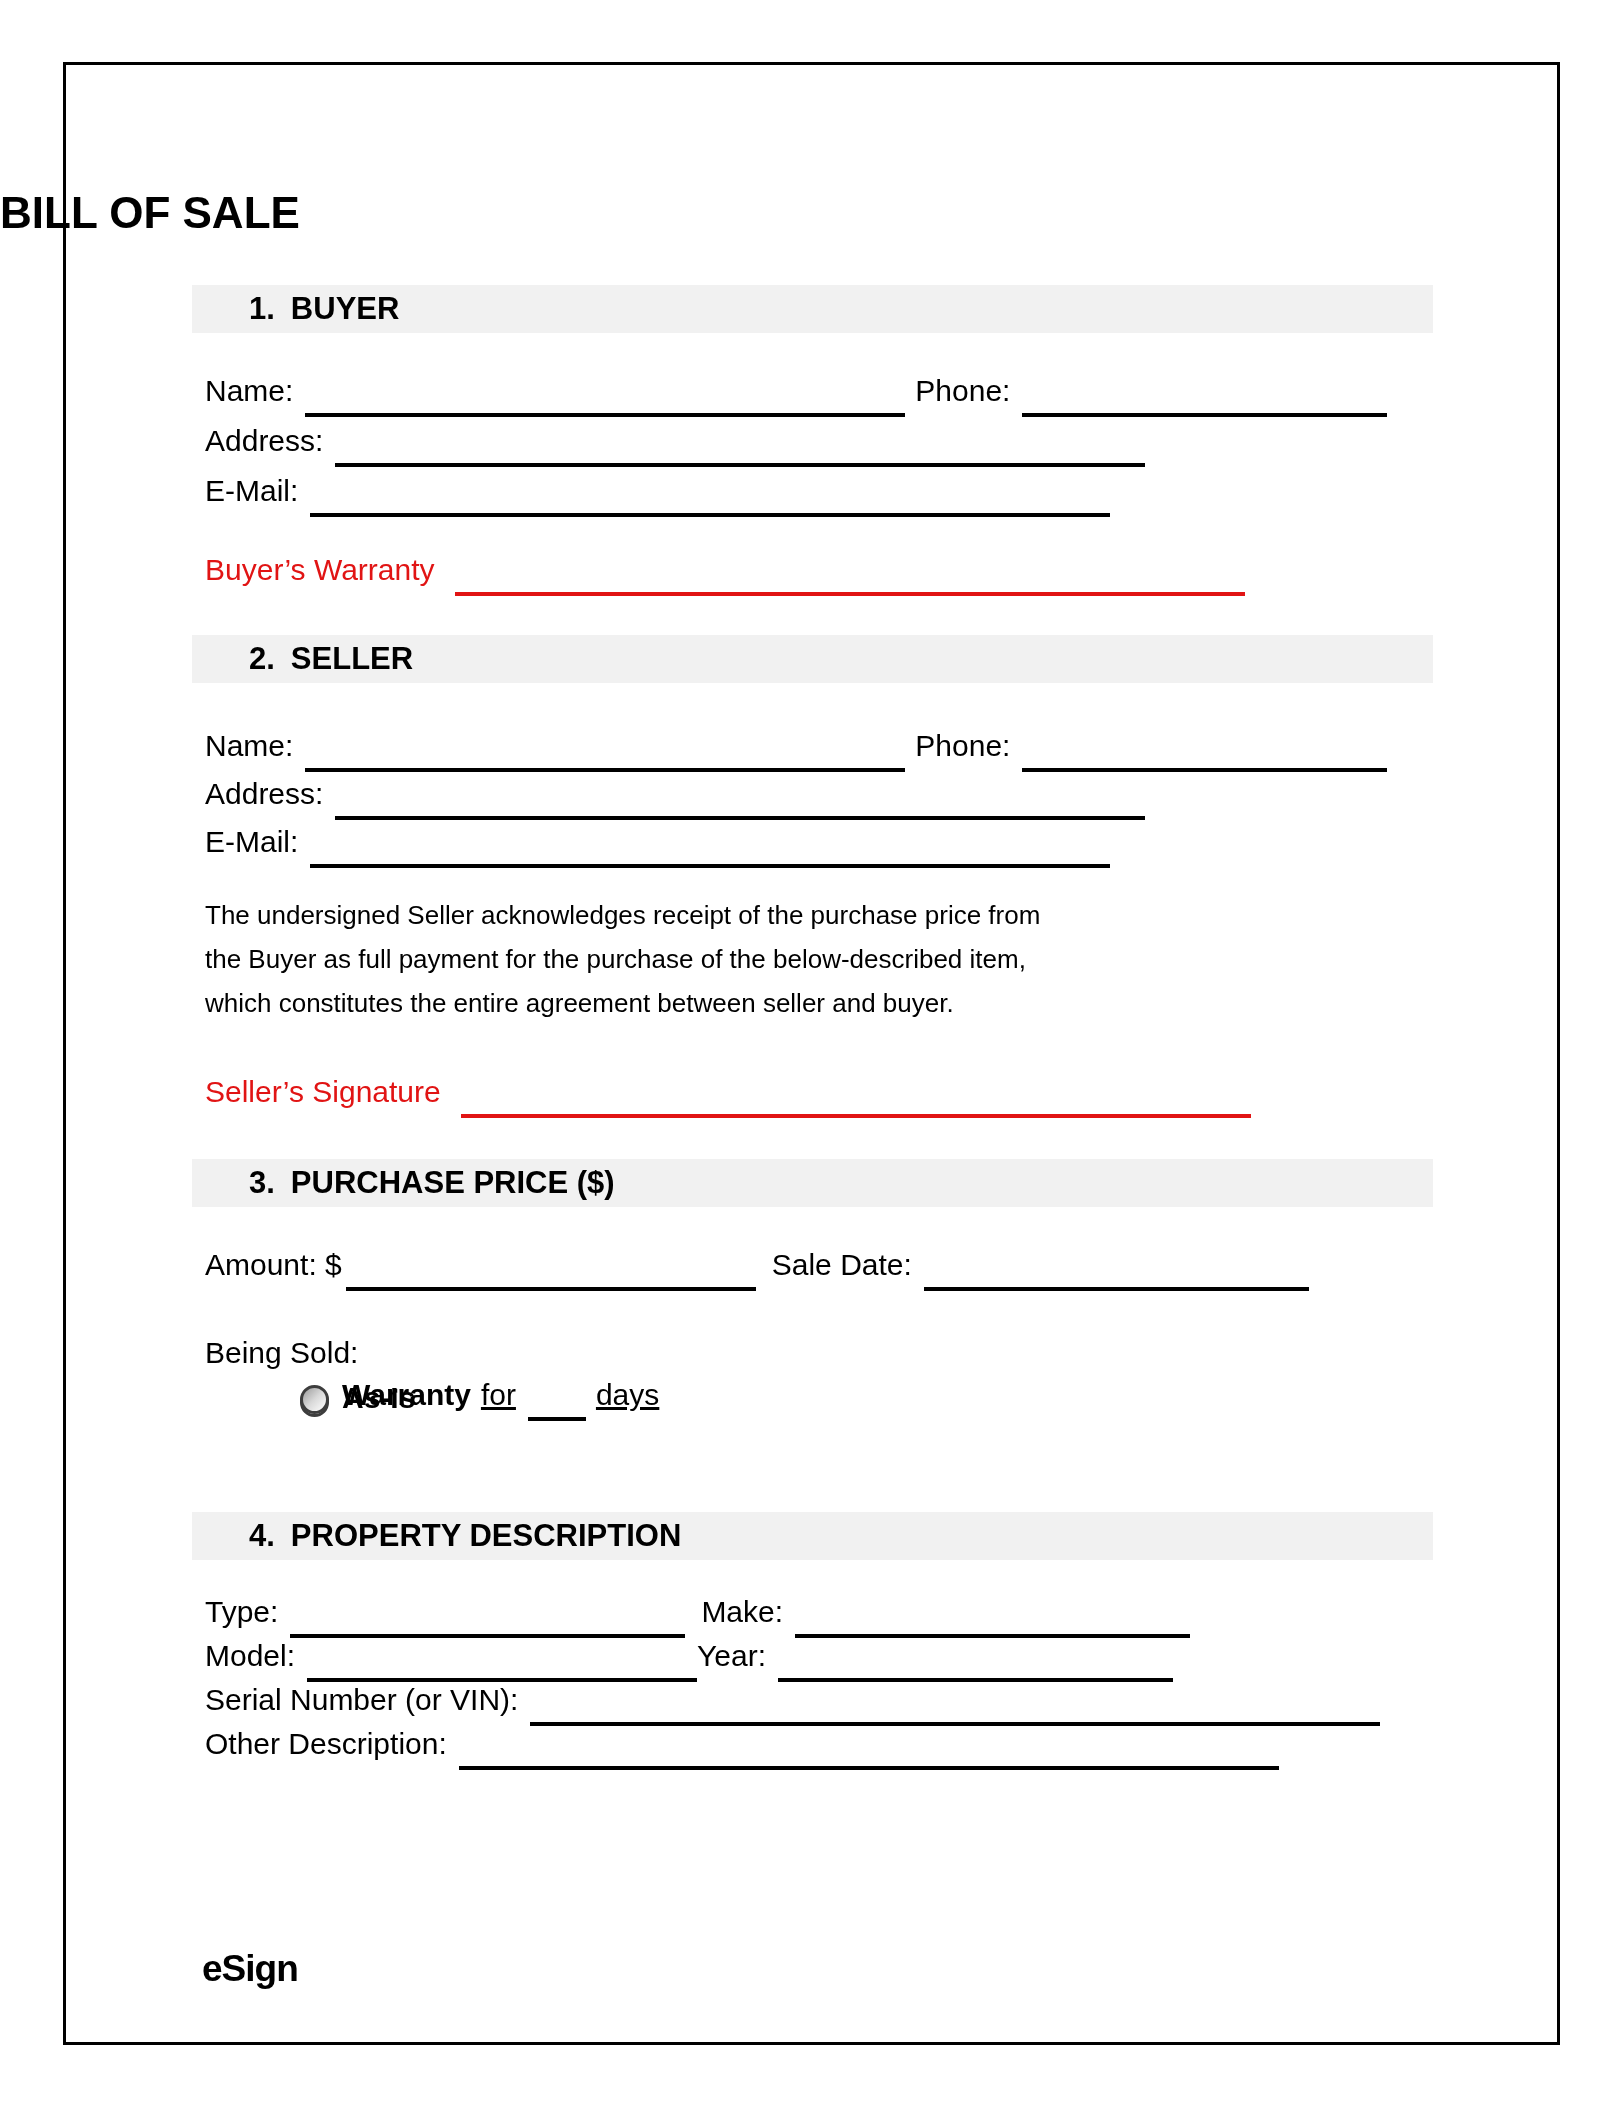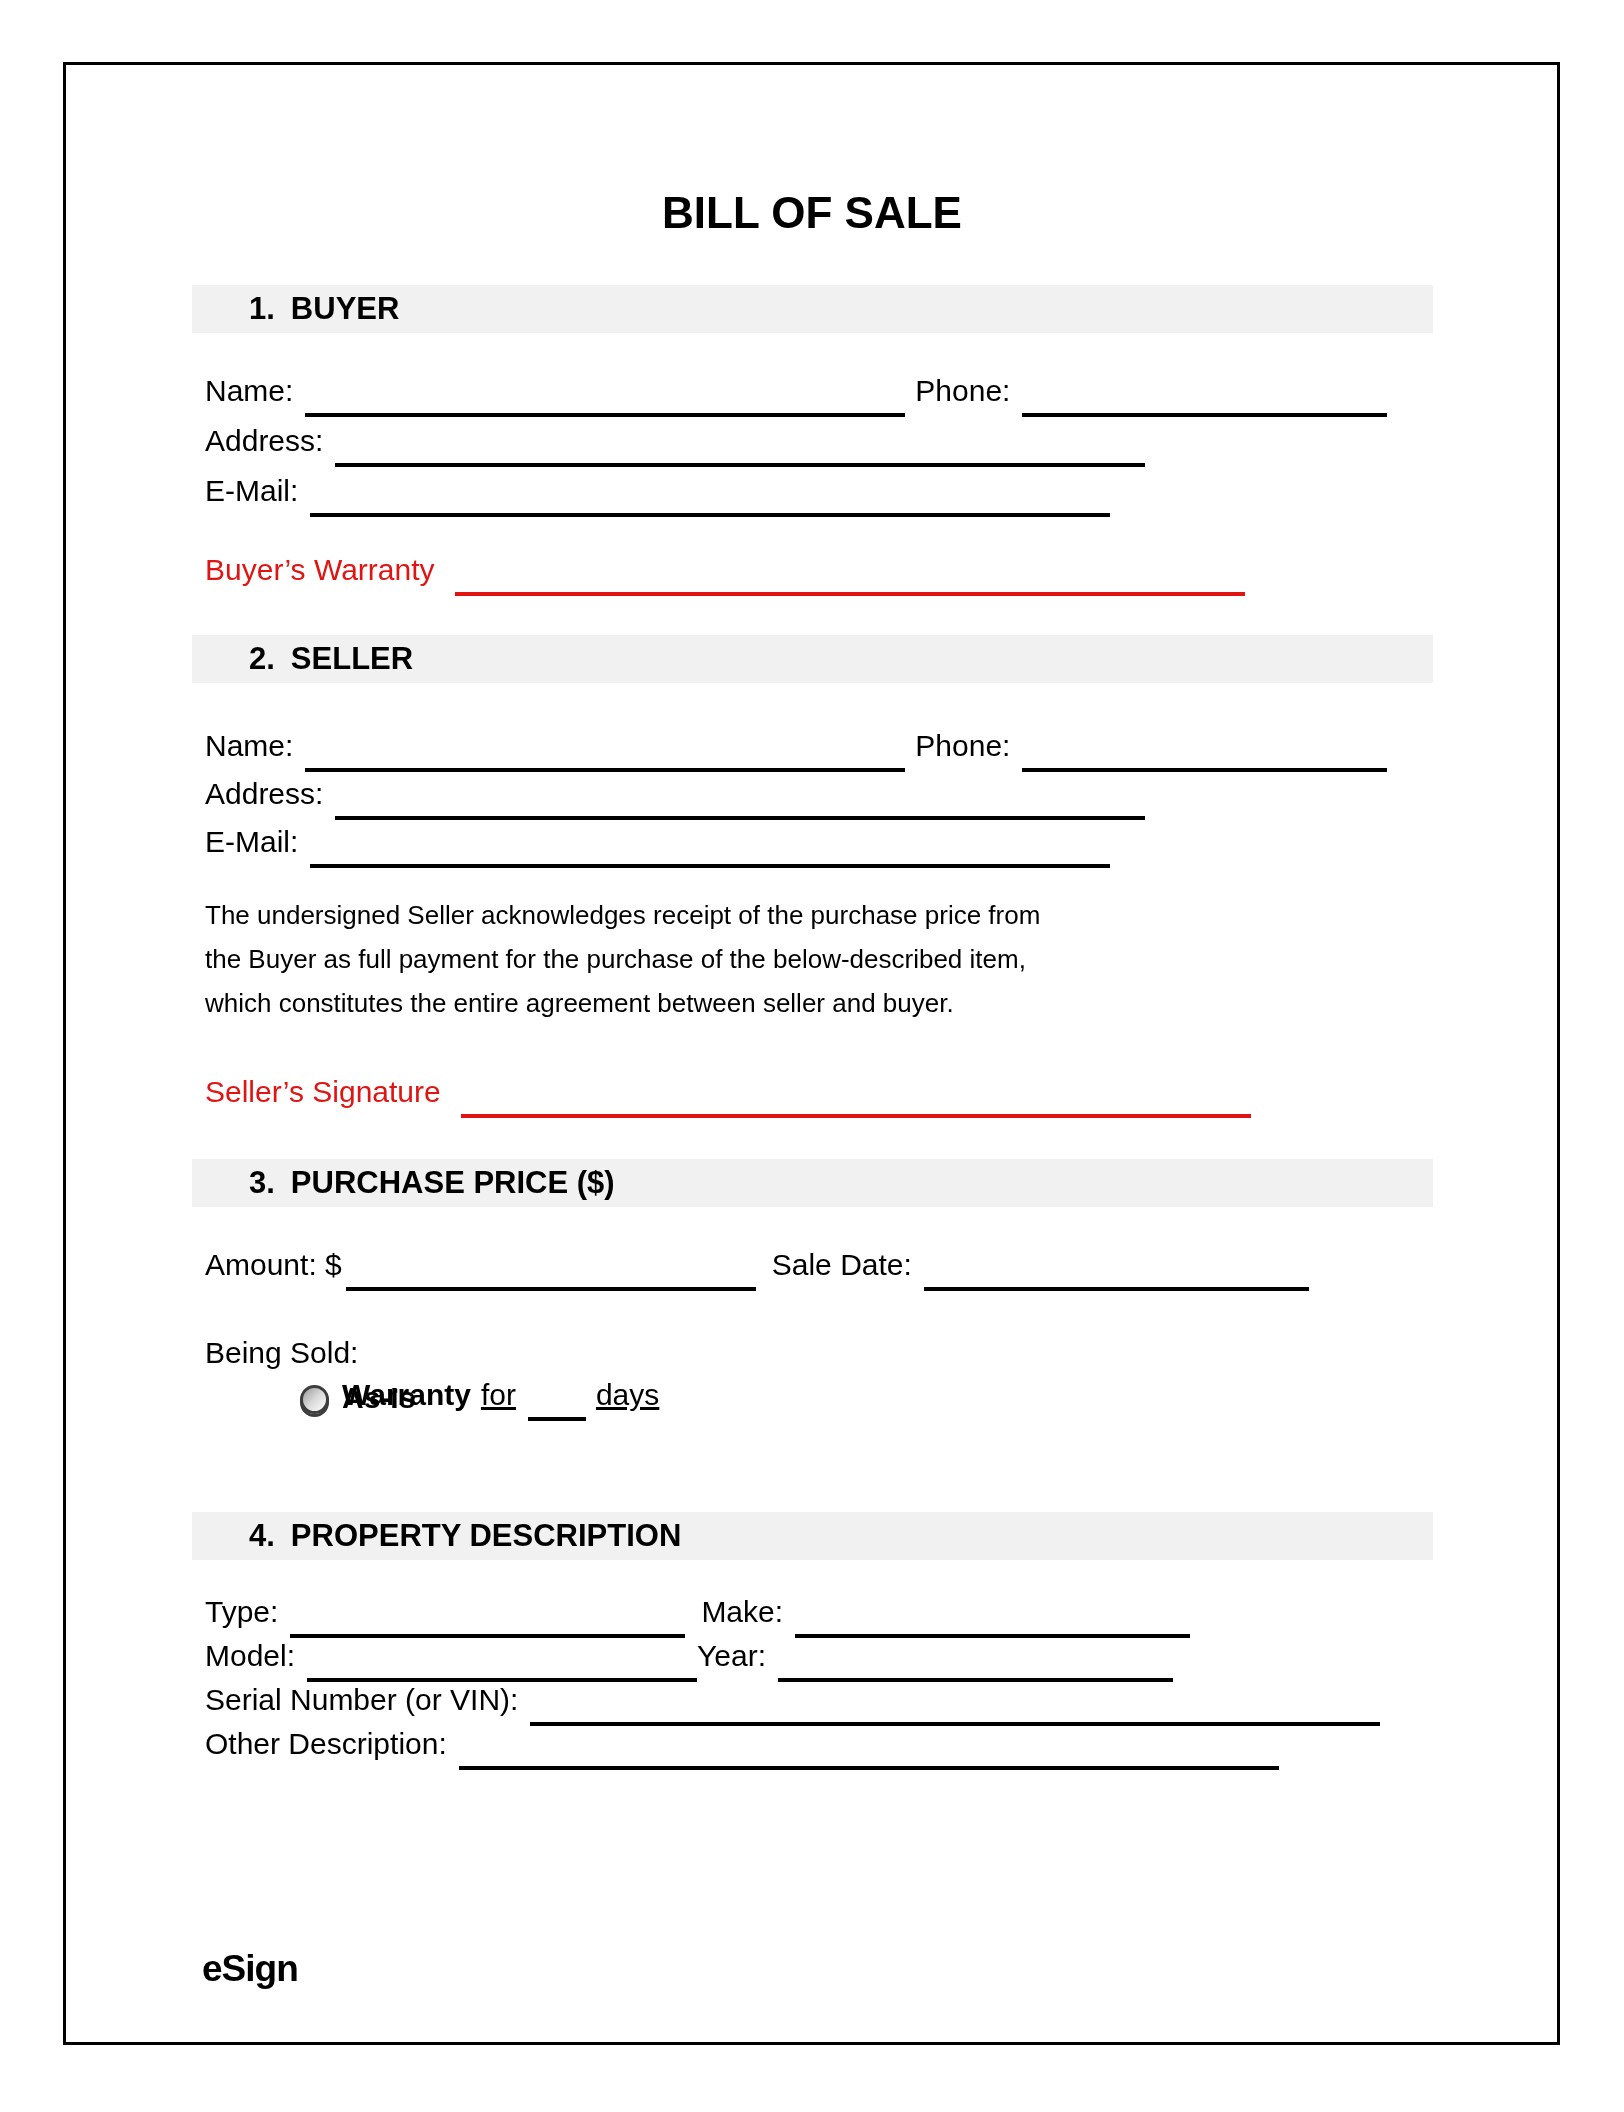--- a/index.html
+++ b/index.html
@@ -14,21 +14,21 @@
     position:relative;
     font-family:"Liberation Sans","DejaVu Sans",sans-serif;
     color:var(--ink);
   }
   .frame{
     position:absolute;left:63px;top:62px;width:1497px;height:1983px;
     border:3px solid #000;background:#fff;
   }
   .title{
     position:absolute;top:188px;left:0;right:0;
-    text-align:center;font-size:44px;font-weight:bold;letter-spacing:0;
+    text-align:left;font-size:44px;font-weight:bold;letter-spacing:0;
   }
   .bar{
     position:absolute;left:192px;width:1241px;height:48px;
     background:var(--section-bg);
     display:flex;align-items:center;
     padding-left:57px;font-size:31px;font-weight:bold;
   }
   .bar .num{margin-right:16px;}
   .row{
     position:absolute;left:205px;

